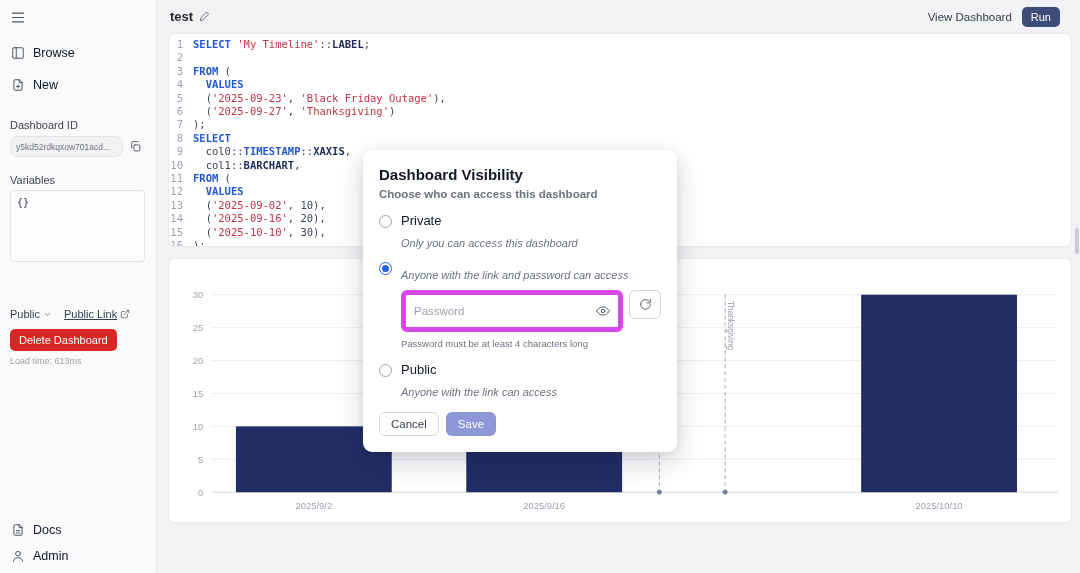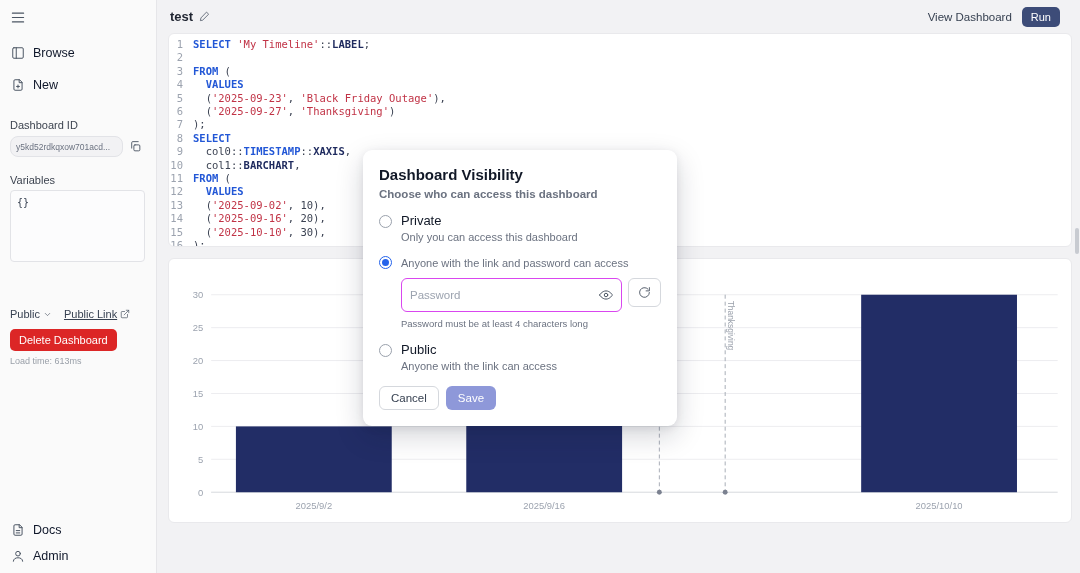--- a/index.html
+++ b/index.html
@@ -53,24 +53,24 @@
   
   .modal { position:absolute; left:363px; top:150px; width:314px; background:#fff; border-radius:9px; box-shadow:0 10px 28px rgba(15,23,42,.18), 0 2px 8px rgba(15,23,42,.08); padding:16px; z-index:10; }
   .modal-title { font-size:15px; font-weight:bold; color:#111827; }
   .modal-subtitle { font-size:11.5px; color:#6b7280; margin-top:5px;font-weight:bold; }
   .options { margin-top:13px; display:flex; flex-direction:column; gap:11px; }
   .option { display:flex; gap:9px; }
   .radio { width:13px; height:13px; border-radius:50%; border:1.3px solid #9aa1ac; margin-top:2px; flex:none; cursor:pointer; position:relative; background:#fff; }
   .radio.checked { border-color:#2563eb; }
   .radio.checked::after { content:""; position:absolute; inset:2px; border-radius:50%; background:#2563eb; }
   .opt-label { font-size:13px; color:#111827; }
-  .opt-desc { font-size:11px; color:#6b7280; margin-top:3px; }
+  .opt-desc { font-size:11px; color:#6b7280; margin-top:9px;font-style:italic; }
   .opt-text { flex:1; min-width:0; }
   .pw-row { display:flex; gap:6px; margin:9px 0 6px; }
-  .pw-input-wrap { flex:1; height:27px; border:1px solid #d946ef; border-radius:6px; display:flex; align-items:center; padding:16px 8px; background:#fff;gap:28px; }
+  .pw-input-wrap { flex:1; height:27px; border:5px solid #d946ef; border-radius:6px; display:flex; align-items:center; padding:16px 8px; background:#fff;gap:28px; }
   .pw-input-wrap input { border:0; outline:0; flex:1; min-width:0; font-size:11.5px; color:#111827; background:transparent; font-family:inherit; }
   .pw-input-wrap input::placeholder { color:#9ca3af; }
   .regen-btn { width:33px; height:29px; border:1px solid #d5d8dd; border-radius:6px; background:#fff; display:flex; align-items:center; justify-content:center; cursor:pointer; }
   .pw-hint { font-size:9.5px; color:#6b7280; margin-bottom:2px; }
   .modal-actions { display:flex; justify-content:flex-start; gap:7px; margin-top:14px; }
   .btn-cancel { background:#fff; border:1px solid #d5d8dd; border-radius:6px; padding:5px 11px; font-size:11.5px; color:#374151; cursor:pointer; }
   .btn-save { background:#8e98d9; border:0; border-radius:6px; padding:5px 12px; font-size:11.5px; color:#fff; cursor:pointer; }
 </style>
 </head>
 <body>

